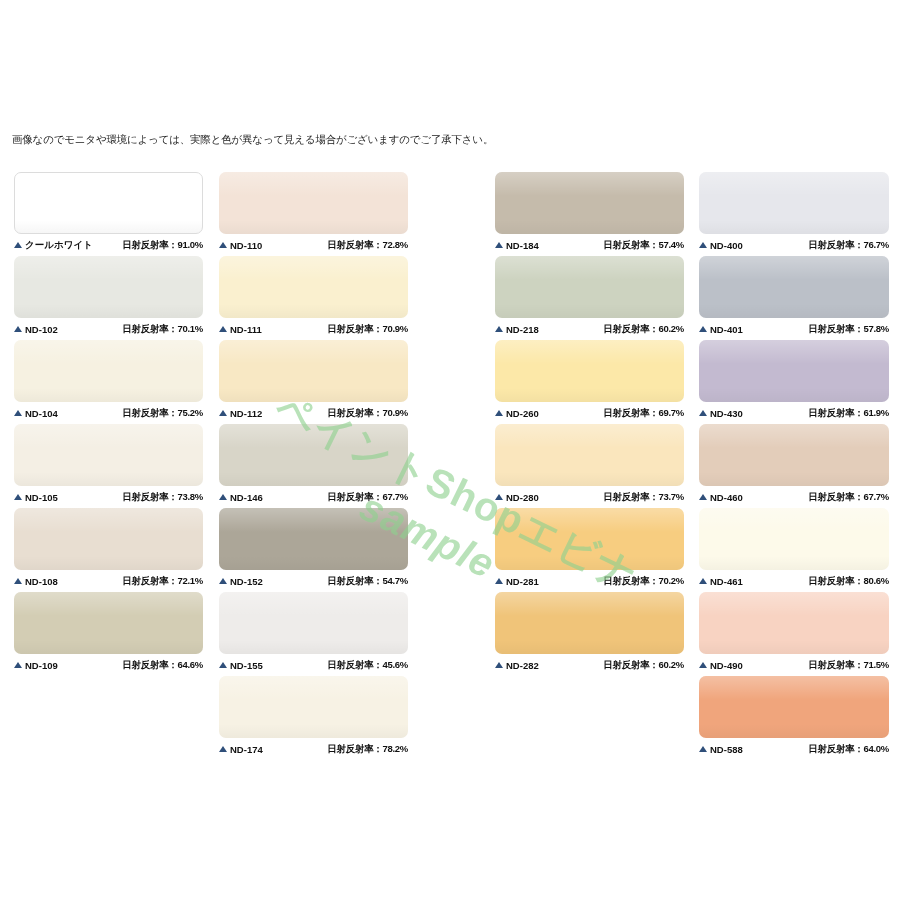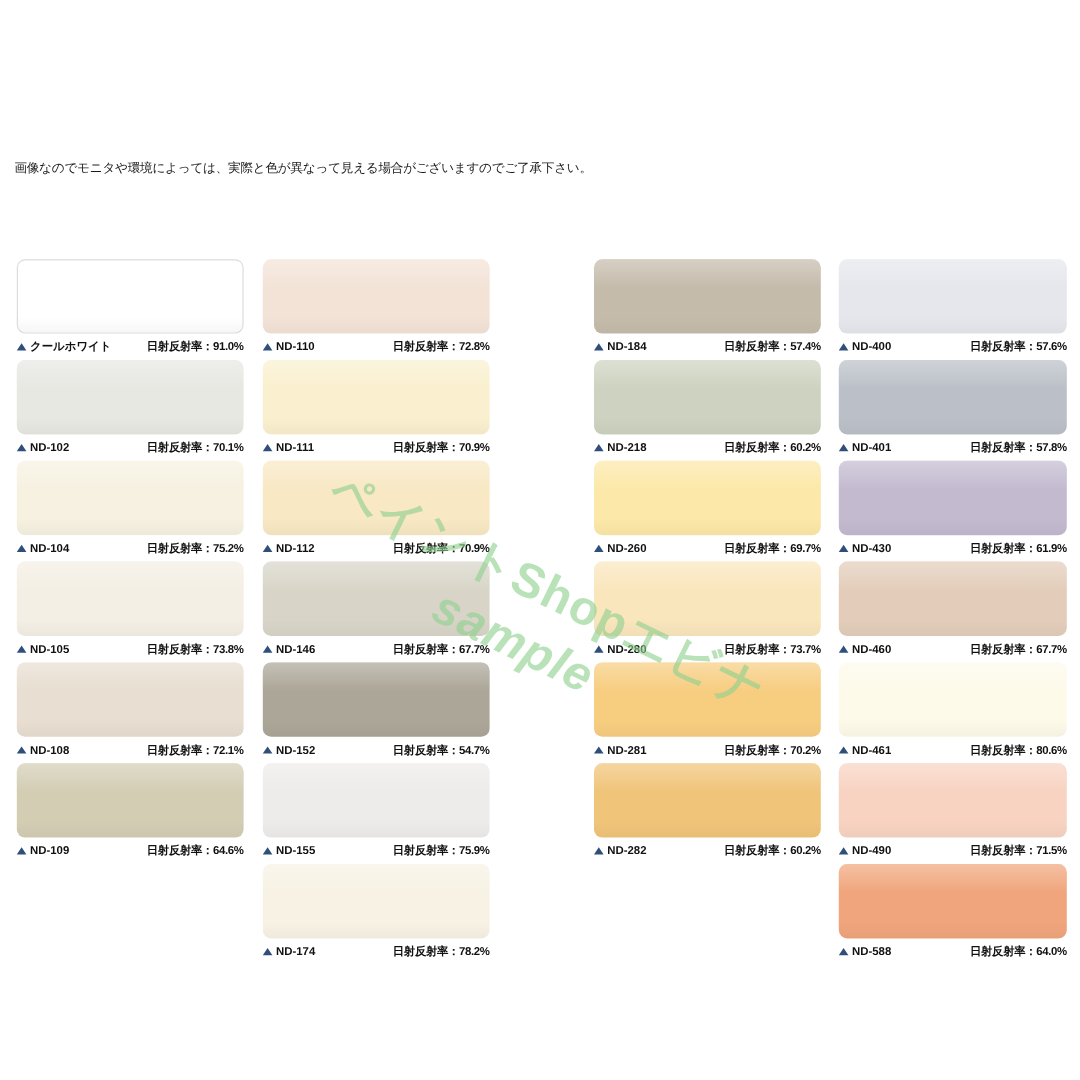--- a/index.html
+++ b/index.html
@@ -39,21 +39,21 @@
     flex-direction: row;
   }
   .col {
     display: flex;
     flex-direction: column;
   }
   .col-gap-a { width: 14px; flex: 0 0 14px; }
   .col-gap-b { width: 16px; flex: 0 0 16px; }
   .col-gap-c { width: 87px; flex: 0 0 87px; }
   .col-gap-d { width: 15px; flex: 0 0 15px; }
-  .col-inner { width: 189px; flex: 0 0 189px; margin-top: 44px; }
+  .col-inner { width: 189px; flex: 0 0 189px; }
   .col-inner.wide { width: 190px; flex: 0 0 190px; text-align: right; }
 
   .swatch-cell {
     width: 100%;
     margin-bottom: 0px;
   }
   .chip {
     width: 100%;
     height: 62px;
     border-radius: 7px;
@@ -269,21 +269,21 @@
           </div>
         </div>
         <div class="swatch-cell">
           <div class="chip" style="background: rgb(238, 236, 234);">
             <div class="gloss"></div>
             <div class="gloss2"></div>
           </div>
           <div class="caption">
             <span class="tri" style="border-bottom-color: rgb(47, 79, 122);"></span>
             <span class="code">ND-155</span>
-            <span class="refl">日射反射率：75.9%</span>
+            <span class="refl">日射反射率：45.6%</span>
           </div>
         </div>
         <div class="swatch-cell">
           <div class="chip" style="background: rgb(247, 242, 228);">
             <div class="gloss"></div>
             <div class="gloss2"></div>
           </div>
           <div class="caption">
             <span class="tri" style="border-bottom-color: rgb(47, 79, 122);"></span>
             <span class="code">ND-174</span>
@@ -363,21 +363,21 @@
     <div class="col-gap-d"></div>
     <div class="col col-inner wide">
         <div class="swatch-cell">
           <div class="chip" style="background: rgb(230, 231, 236);">
             <div class="gloss"></div>
             <div class="gloss2"></div>
           </div>
           <div class="caption">
             <span class="tri" style="border-bottom-color: rgb(47, 79, 122);"></span>
             <span class="code">ND-400</span>
-            <span class="refl">日射反射率：57.6%</span>
+            <span class="refl">日射反射率：76.7%</span>
           </div>
         </div>
         <div class="swatch-cell">
           <div class="chip" style="background: rgb(187, 192, 200);">
             <div class="gloss"></div>
             <div class="gloss2"></div>
           </div>
           <div class="caption">
             <span class="tri" style="border-bottom-color: rgb(47, 79, 122);"></span>
             <span class="code">ND-401</span>

